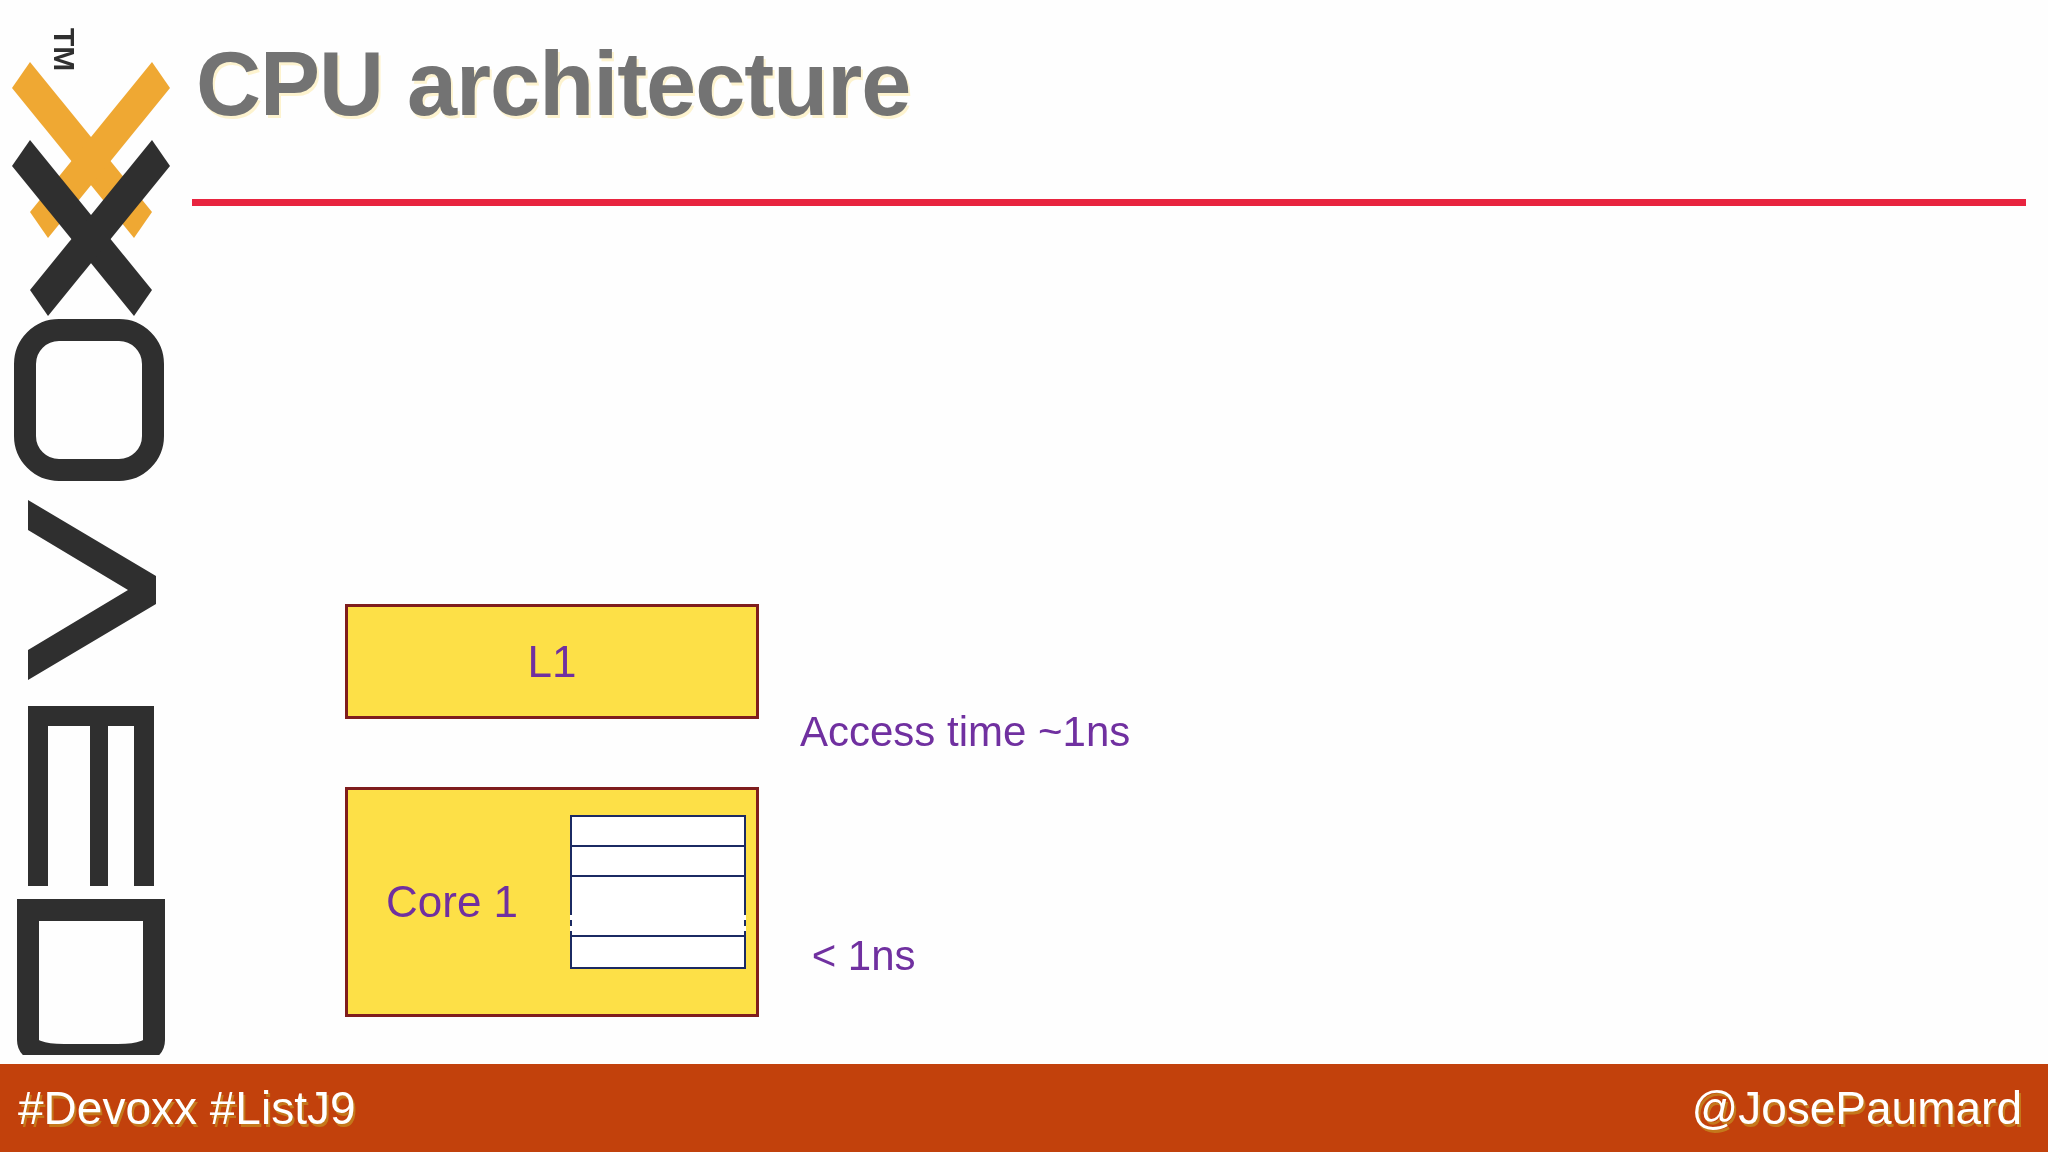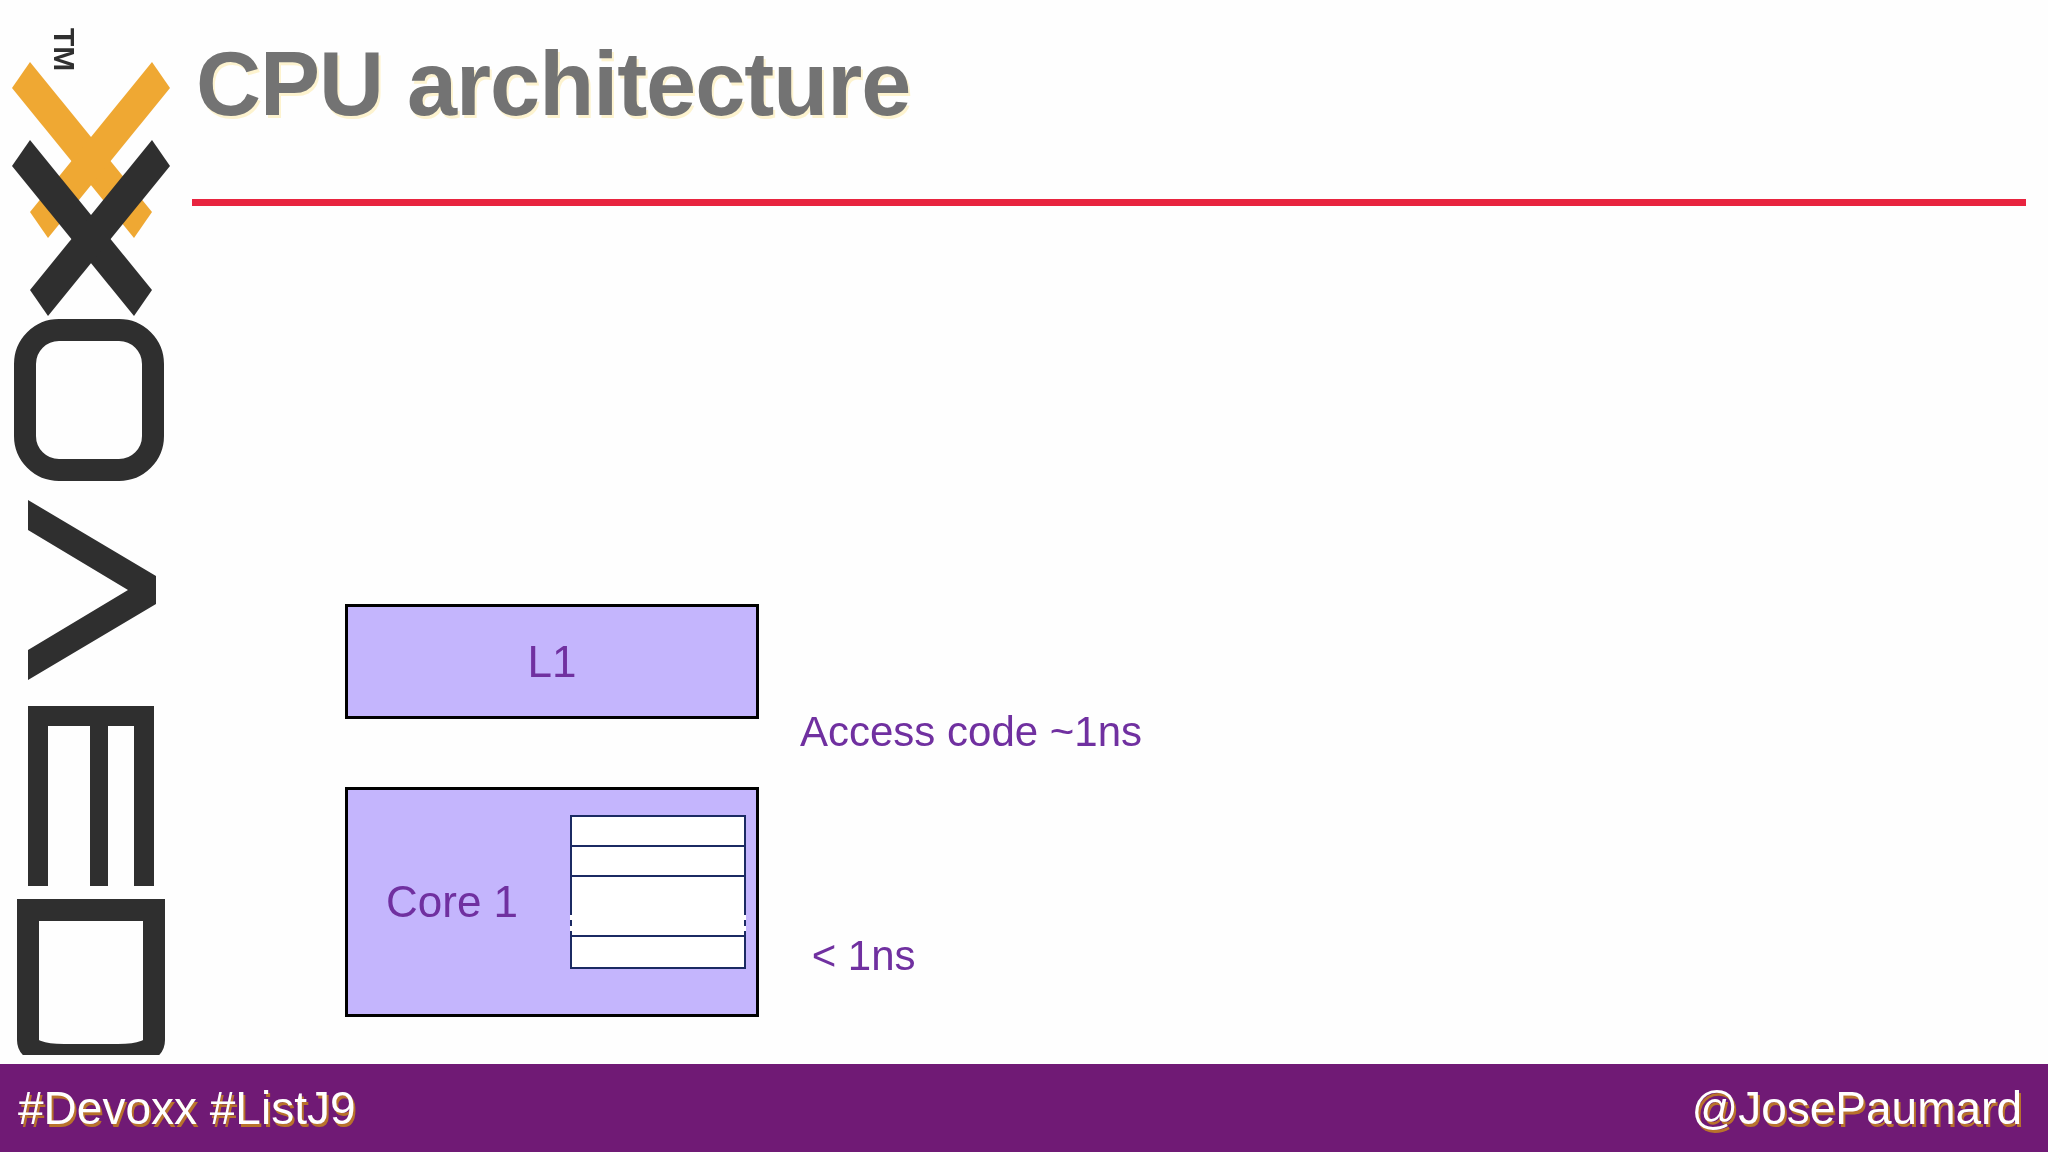--- a/index.html
+++ b/index.html
@@ -46,22 +46,22 @@
     left: 192px;
     top: 199px;
     width: 1834px;
     height: 7px;
     background: #e8243f;
   }
 
   
   .cache-box {
     position: absolute;
-    border: 3px solid #000000;
-    background: #c4b5fd;
+    border: 3px solid #7f1d1d;
+    background: #fde047;
     box-sizing: border-box;
     padding-left: 45px;
   }
   #l1-box {
     left: 345px;
     top: 604px;
     width: 414px;
     height: 115px;
   }
   #core-box {
@@ -131,21 +131,21 @@
     top: 832px;
   }
 
   
   #footer {
     position: absolute;
     left: 0;
     bottom: 0;
     width: 2048px;
     height: 88px;
-    background: #701a75;
+    background: #c2410c;
   }
   .footer-text {
     position: absolute;
     top: 50%;
     transform: translateY(-50%);
     color: #ffffff;
     font-size: 46px;
     line-height: 1;
     text-shadow: 2px 3px 0 rgba(196,131,30,0.85);
     white-space: nowrap;
@@ -209,21 +209,21 @@
     <div id="register-stack">
       <div class="register-row" style="top:0px;   height:32px;"></div>
       <div class="register-row" style="top:30px;  height:32px;"></div>
       <div class="register-row" style="top:60px;  height:36px;"></div>
       <div class="register-row dashed" style="top:94px;  height:28px;"></div>
       <div class="register-row" style="top:120px; height:34px;"></div>
     </div>
   </div>
 
   <div class="annotation" id="annotation-l1">
-    <div>Access code ~1ns</div>
+    <div>Access time ~1ns</div>
   </div>
 
   <div class="annotation" id="annotation-core">
     <div> &lt; 1ns</div>
   </div>
 
   <div id="footer">
     <div class="footer-text" id="footer-left">#Devoxx #ListJ9</div>
     <div class="footer-text" id="footer-right">@JosePaumard</div>
   </div>

